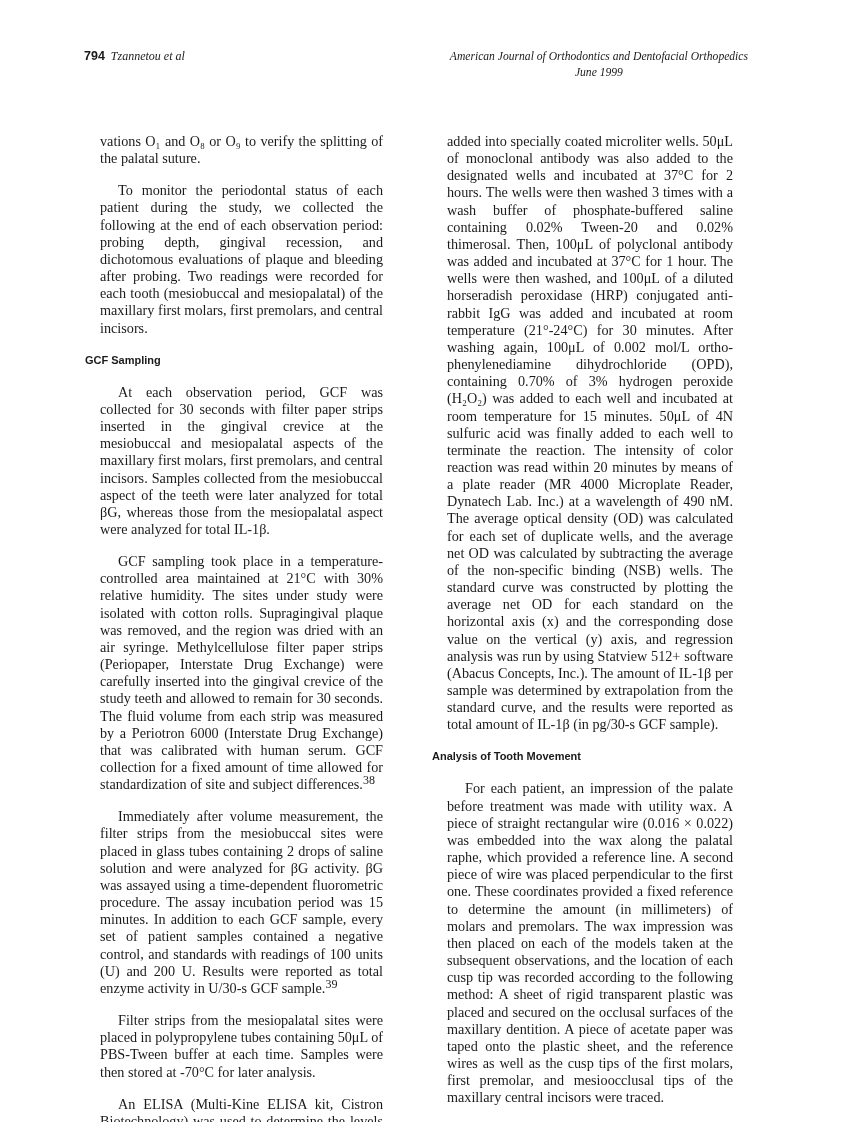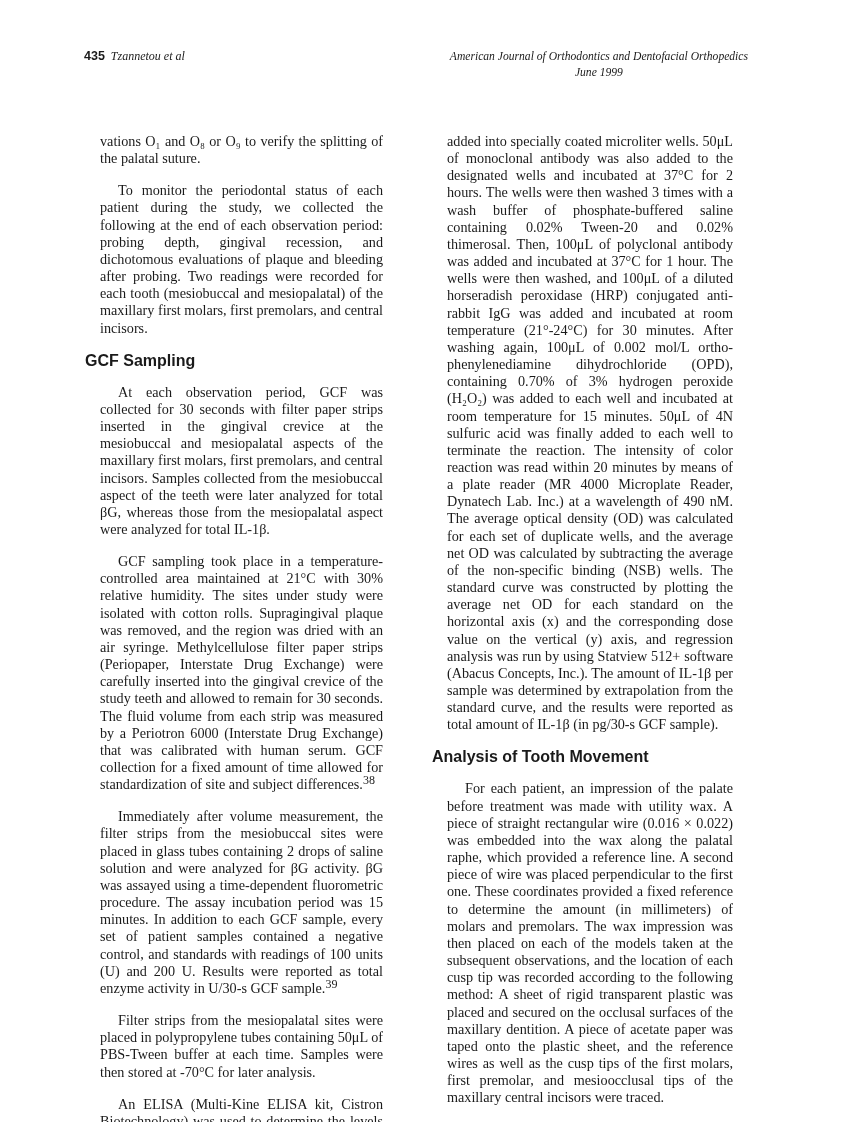--- a/index.html
+++ b/index.html
@@ -7,29 +7,29 @@
     .page-header { position: absolute; top: 49px; left: 84px; width: 664px; height: 40px; }
     .hdr-left { position: absolute; left: 0; top: 0; font-family: "Liberation Sans", sans-serif; font-size: 12.5px; }
     .hdr-left .pnum { font-weight: bold; }
     .hdr-left .authors { font-family: "Liberation Serif", serif; font-style: italic; margin-left: 6px; font-size: 12px; }
     .hdr-right { position: absolute; right: 0; top: 0; text-align: center; font-family: "Liberation Serif", serif; font-style: italic; font-size: 11.6px; line-height: 16px; }
     .col { position: absolute; top: 118px; font-family: "Liberation Serif", serif; font-size: 14.2px; line-height: 17.15px; text-align: justify; hyphens: manual; }
     .col-left { left: 85px; width: 313px; }
     .col-right { left: 432px; width: 316px; }
     .col p { margin: 15px; text-indent: 18px; }
     .col p.noindent { text-indent: 0; }
-    .col h3 { font-family: "Liberation Sans", sans-serif; font-weight: bold; font-size: 16px; margin: 13px 0 6px 0; line-height: 17px; }
+    .col h3 { font-family: "Liberation Sans", sans-serif; font-weight: bold; font-size: 11px; margin: 13px 0 6px 0; line-height: 17px; }
     sup { font-size: 12px; vertical-align: 5px; line-height: 0; }
   </style>
 </head>
 <body>
 
 <div class="page-header">
   <div class="hdr-left">
-    <span class="pnum">435</span><span class="authors">Tzannetou et al</span>
+    <span class="pnum">794</span><span class="authors">Tzannetou et al</span>
   </div>
   <div class="hdr-right">
     <div>American Journal of Orthodontics and Dentofacial Orthopedics</div>
     <div>June 1999</div>
   </div>
 </div>
 
 <div class="col col-left">
   <p class="noindent">vations O₁ and O₈ or O₉ to verify the splitting of the palatal suture.</p>
   <p>To monitor the periodontal status of each patient during the study, we collected the following at the end of each observation period: probing depth, gingival recession, and dichotomous evaluations of plaque and bleeding after probing. Two readings were recorded for each tooth (mesiobuccal and mesiopalatal) of the maxillary first molars, first premolars, and central incisors.</p>

